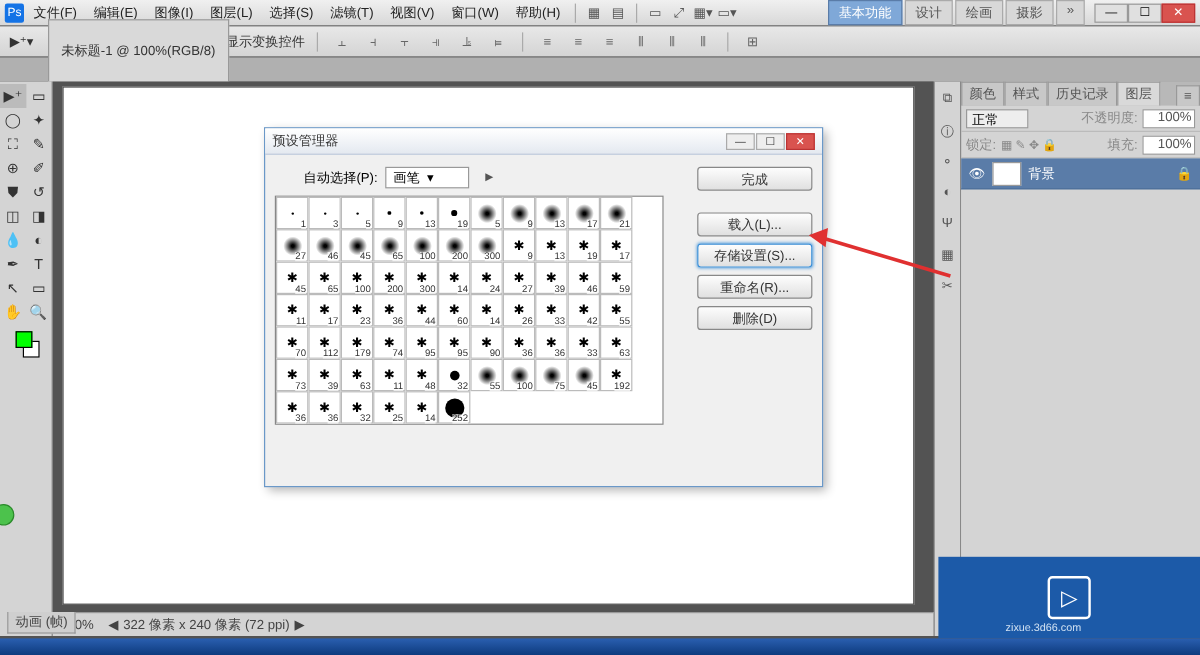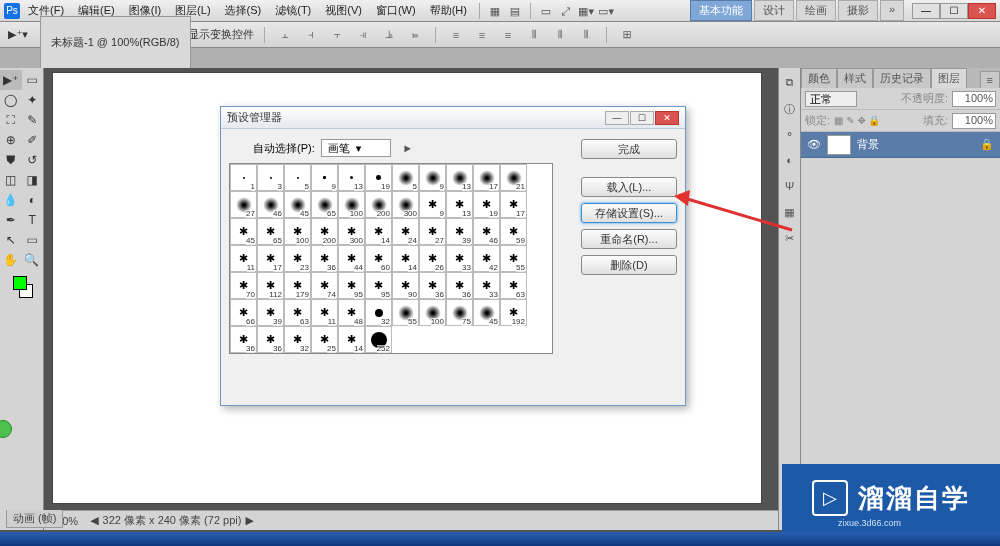--- a/index.html
+++ b/index.html
@@ -623,21 +623,21 @@
           <div class="brush-cell">
             <div class="sh">
               <span class="splat" style="font-size:11px;">✱</span>
             </div>
             <div class="sz">63</div>
           </div>
           <div class="brush-cell">
             <div class="sh">
               <span class="splat" style="font-size:11px;">✱</span>
             </div>
-            <div class="sz">66</div>
+            <div class="sz">73</div>
           </div>
           <div class="brush-cell">
             <div class="sh">
               <span class="splat" style="font-size:11px;">✱</span>
             </div>
             <div class="sz">39</div>
           </div>
           <div class="brush-cell">
             <div class="sh">
               <span class="splat" style="font-size:11px;">✱</span>
@@ -743,17 +743,16 @@
 
 <svg class="arrow-ann" viewBox="0 0 120 46">
   <line x1="118" y1="44" x2="10" y2="12" stroke="#e03030" stroke-width="3"></line>
   <polygon points="0,10 16,4 14,20" fill="#e03030"></polygon>
 </svg>
 
 <div class="help-bubble"></div>
 
 <div class="watermark">
   <span class="wm-logo">▷</span>
-  <span class="wm-text">溜溜自学</span>
   <span class="wm-sub">zixue.3d66.com</span>
 </div>
 
 <div class="taskbar"></div>
 
 </body></html>

